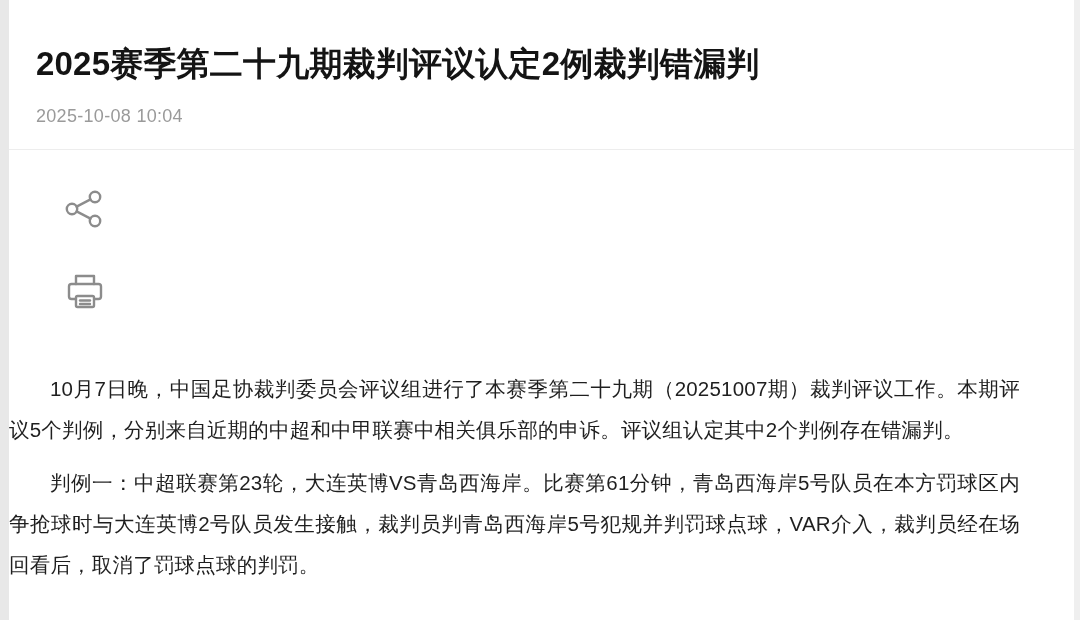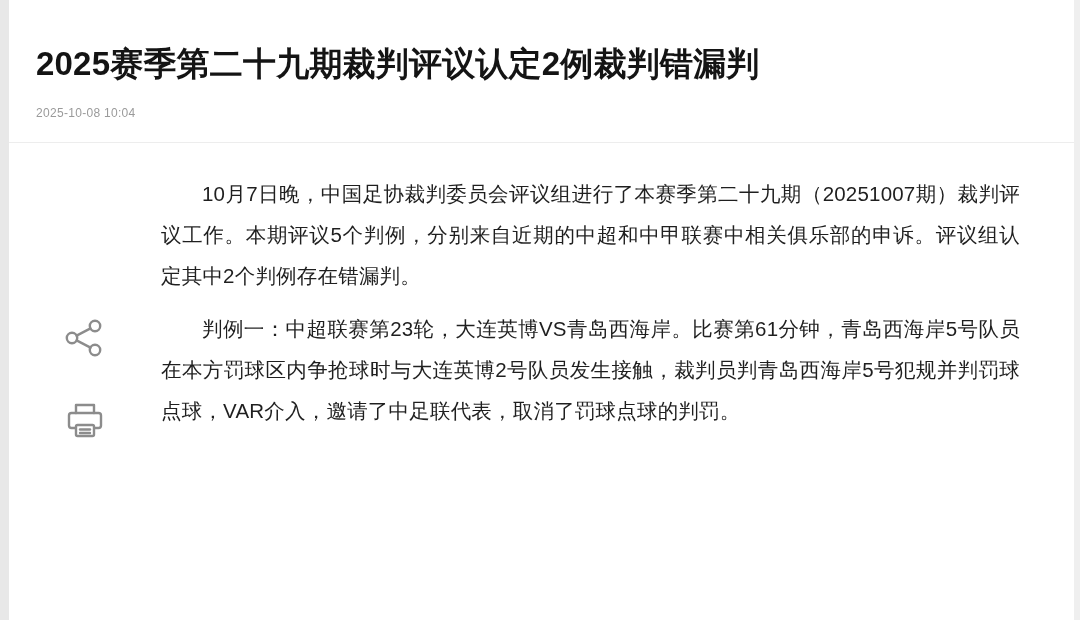--- a/index.html
+++ b/index.html
@@ -48,33 +48,34 @@
     margin: 0;
     padding: 42px 60px 0 27px;
     font-size: 33px;
     line-height: 44px;
     font-weight: bold;
     letter-spacing: 0.2px;
     color: #141414;
   }
   .article-meta {
     padding: 20px 0 0 27px;
-    font-size: 12px;
+    font-size: 18px;
     color: #9a9a9a;
     letter-spacing: 0.3px;
   }
   .divider {
     margin: 22px 0 0 0;
     height: 1px;
     background: #ededed;
     width: 100%;
   }
   .body-area {
     display: flex;
-    align-items: flex-end;
+    flex-direction: column;
+    align-items: flex-start;
   }
   .tool-rail {
     width: 152px;
     flex: 0 0 152px;
     padding-top: 36px;
     display: flex;
     flex-direction: column;
     align-items: center;
     gap: 36px;
   }
@@ -144,18 +145,18 @@
               <line x1="15" x2="25" y1="28.5" y2="28.5"></line>
               <line x1="15" x2="25" y1="32" y2="32"></line>
             </svg>
           </span>
         </div>
 
       </div>
 
       <div class="article-body">
         <p class="para">10月7日晚，中国足协裁判委员会评议组进行了本赛季第二十九期（20251007期）裁判评议工作。本期评议5个判例，分别来自近期的中超和中甲联赛中相关俱乐部的申诉。评议组认定其中2个判例存在错漏判。</p>
-        <p class="para">判例一：中超联赛第23轮，大连英博VS青岛西海岸。比赛第61分钟，青岛西海岸5号队员在本方罚球区内争抢球时与大连英博2号队员发生接触，裁判员判青岛西海岸5号犯规并判罚球点球，VAR介入，邀请了中足联代表，取消了罚球点球的判罚。</p>
+        <p class="para">判例一：中超联赛第23轮，大连英博VS青岛西海岸。比赛第61分钟，青岛西海岸5号队员在本方罚球区内争抢球时与大连英博2号队员发生接触，裁判员判青岛西海岸5号犯规并判罚球点球，VAR介入，裁判员经在场回看后，取消了罚球点球的判罚。</p>
       </div>
 
     </div>
   </div>
 </div>
 
 </body></html>

